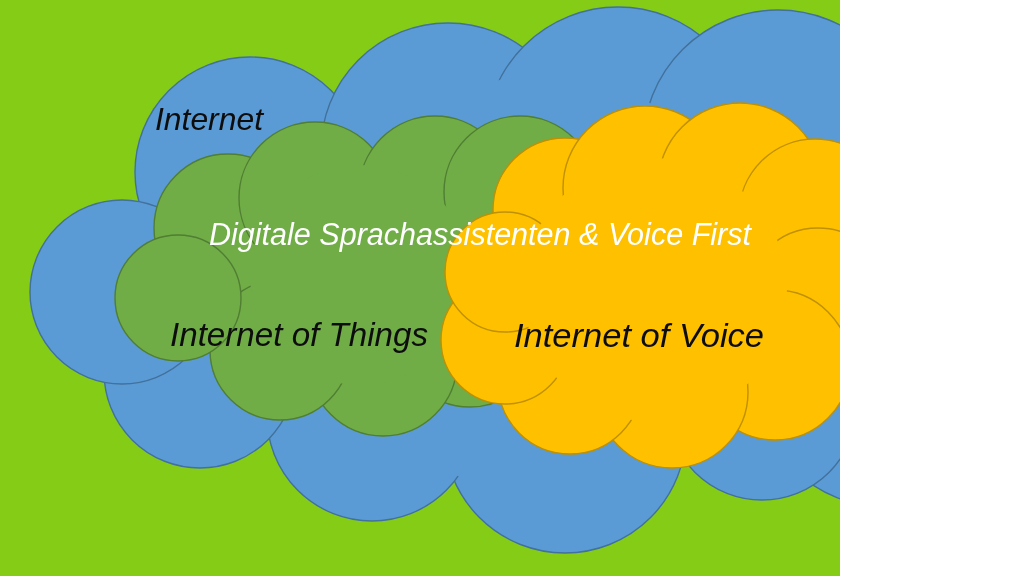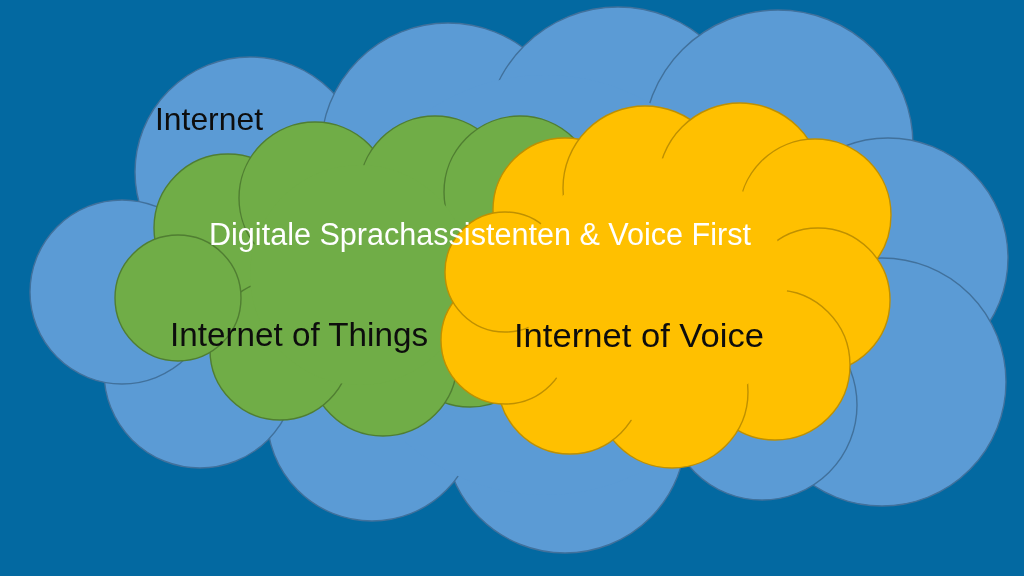--- a/index.html
+++ b/index.html
@@ -2,24 +2,25 @@
 <html><head>
 <meta charset="utf-8">
 <style>
   html, body {
     margin: 0;
     padding: 0;
     background: #ffffff;
   }
   .stage {
     position: relative;
-    width: 1024px;
+    width: 840px;
     height: 576px;
     overflow: hidden;
-    background: #0369a1;
+    background: #84cc16;
+    font-style: italic;
   }
   svg {
     display: block;
   }
   text {
     font-family: "Liberation Sans", "DejaVu Sans", sans-serif;
   }
 </style>
 </head>
 <body>

